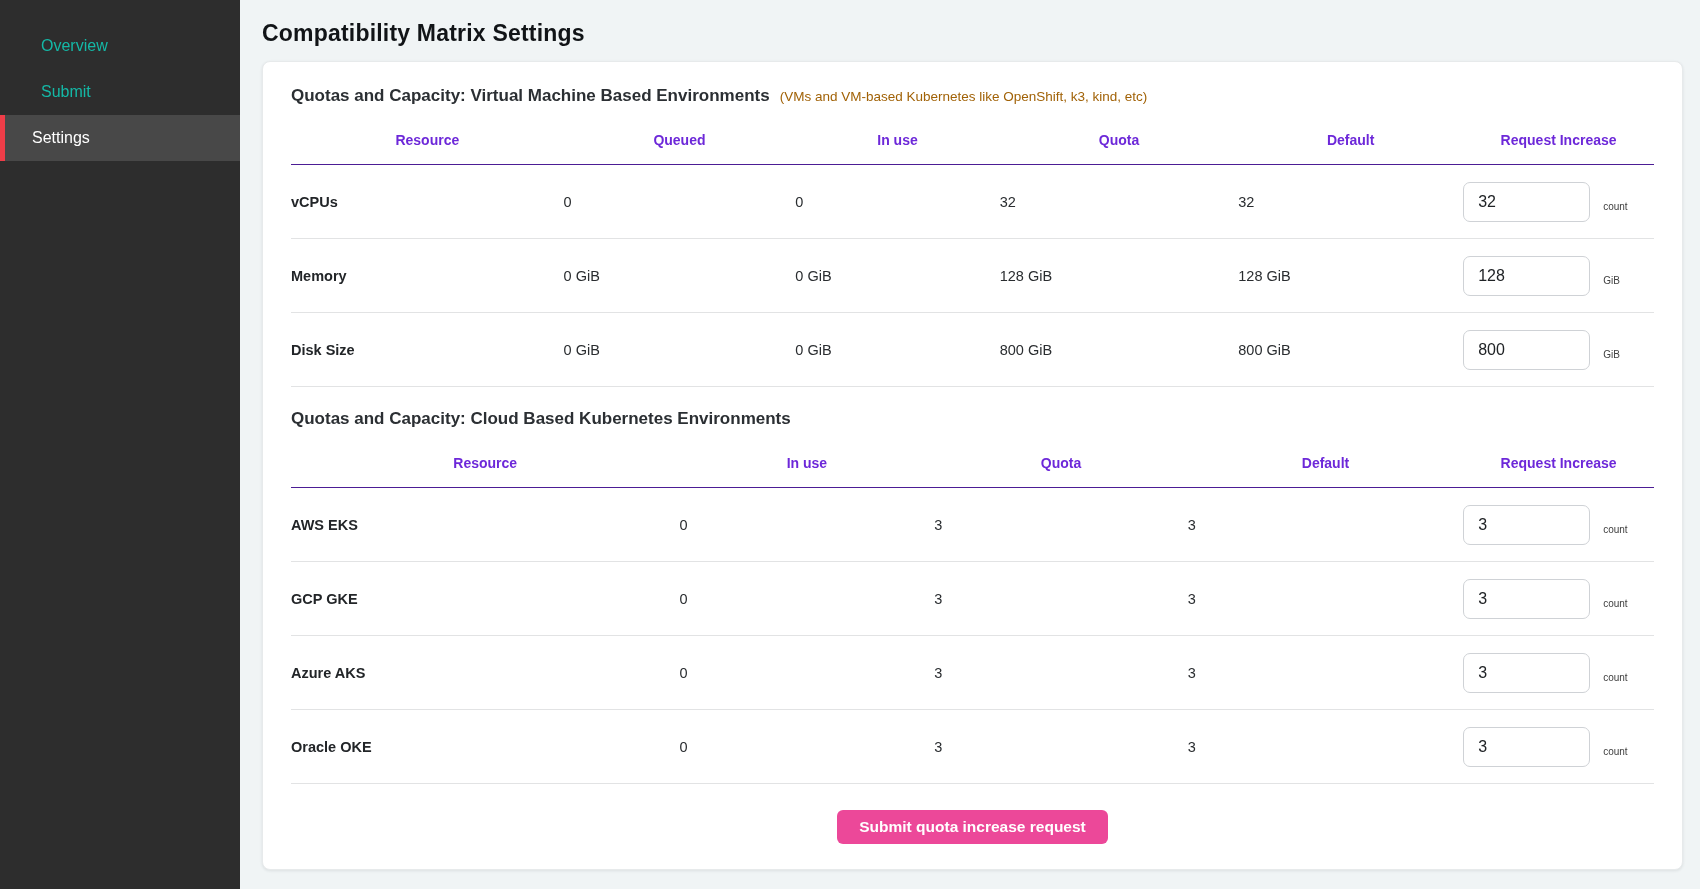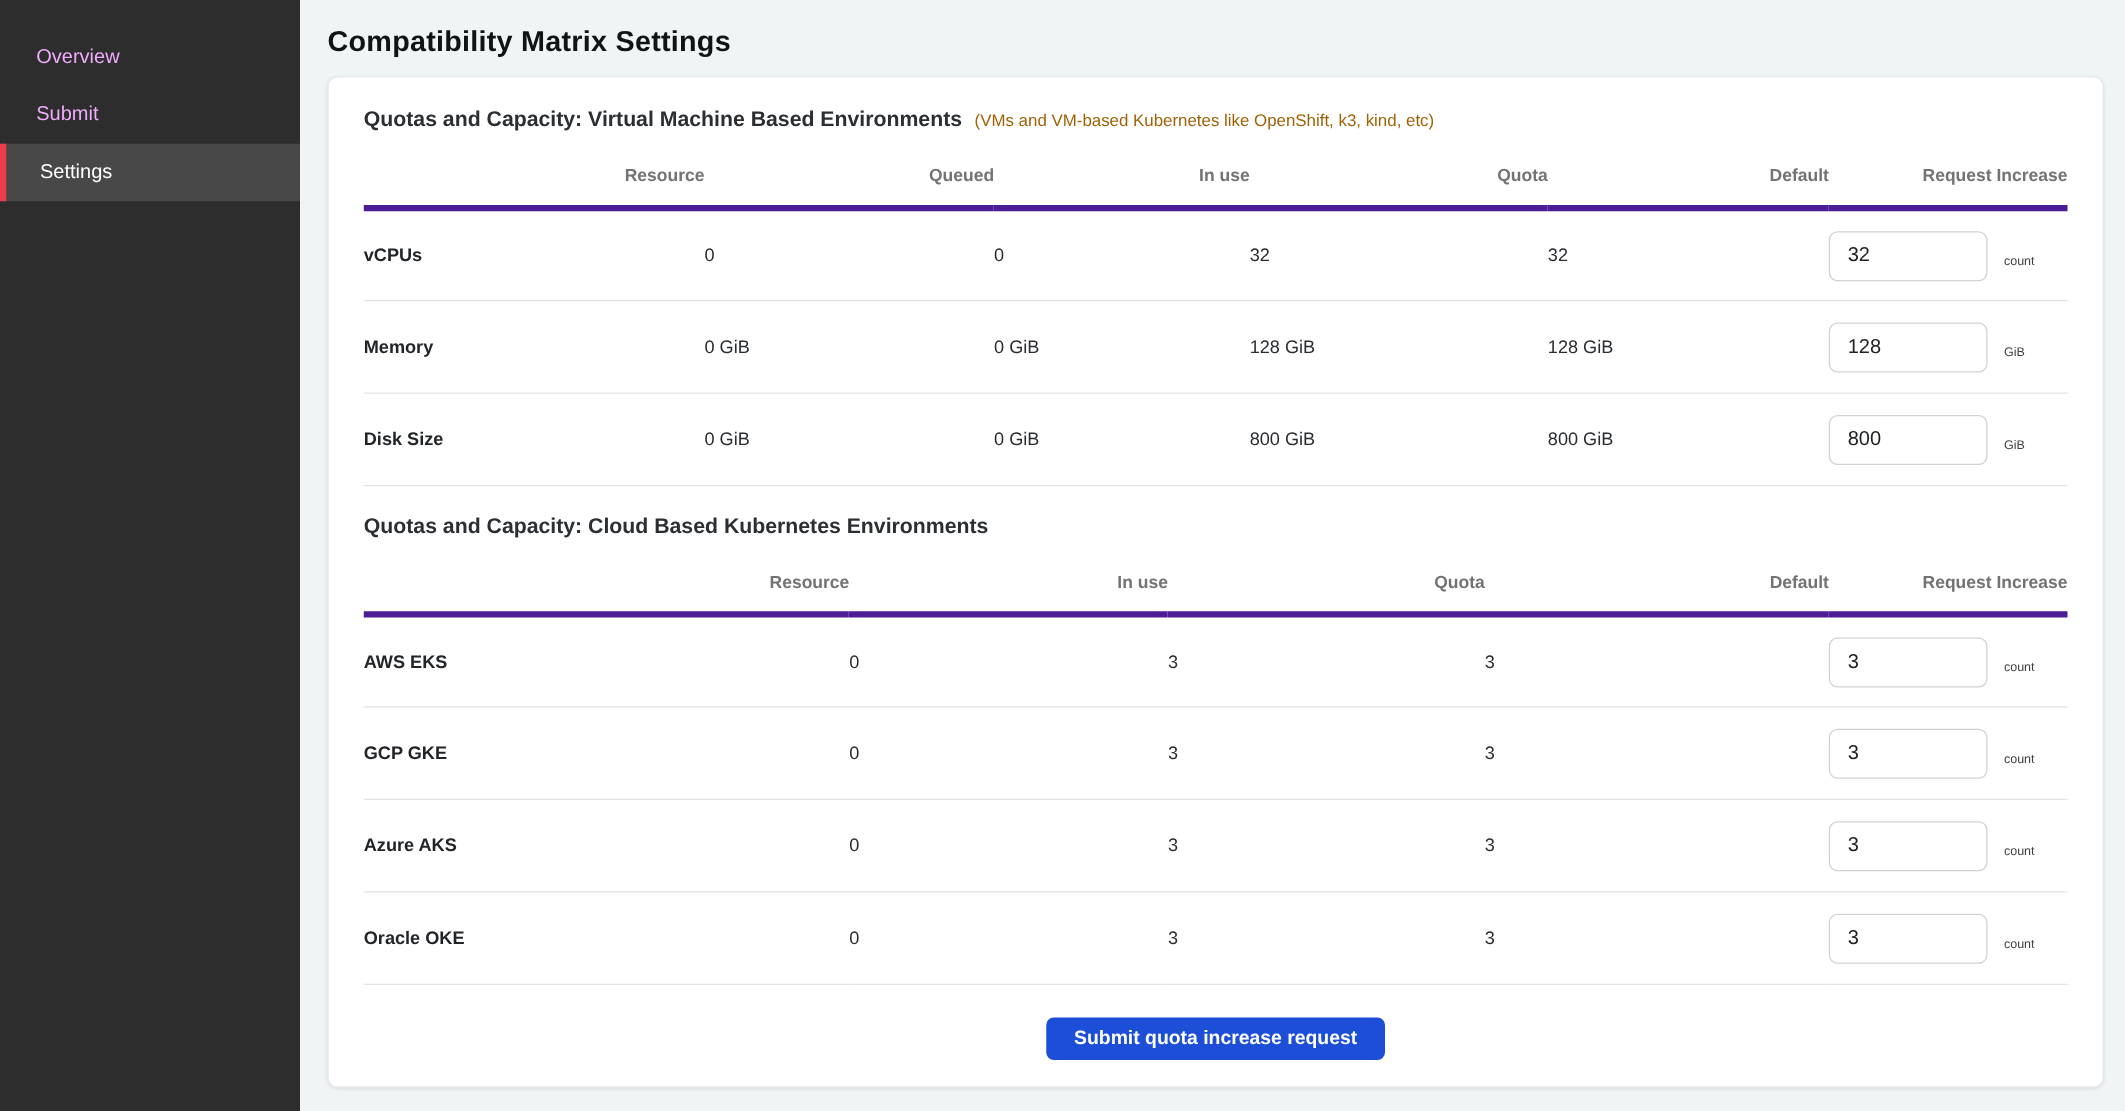--- a/index.html
+++ b/index.html
@@ -15,23 +15,23 @@
     width: 240px;
     min-width: 240px;
     height: 889px;
     background: #2d2d2d;
     padding-top: 23px;
   }
   .sidebar-item {
     height: 46px;
     display: flex;
     align-items: center;
-    padding-left: 24px;
+    padding-left: 36px;
     font-size: 16px;
-    color: #f0abfc;
+    color: #14b8a6;
     cursor: pointer;
     border-left: 5px solid transparent;
   }
   .sidebar-item.active {
     background: #484848;
     color: #ffffff;
     border-left-color: #ee3d48;
     padding-left: 27px;
   }
 
@@ -72,26 +72,26 @@
     font-size: 13.5px;
     color: #a16207;
   }
 
   table.quota-table {
     width: 100%;
     border-collapse: collapse;
     table-layout: fixed;
   }
   .quota-table th {
-    text-align: right;
+    text-align: center;
     font-size: 14px;
     font-weight: 700;
-    color: #737373;
+    color: #6d28d9;
     padding: 26px 0 16px 0;
-    border-bottom: 5px solid #4c1d95;
+    border-bottom: 1px solid #4c1d95;
   }
   .quota-table td {
     height: 74px;
     font-size: 14.5px;
     color: #2a2d30;
     border-bottom: 1px solid #e2e3e4;
     vertical-align: middle;
   }
   .quota-table td.resource { font-weight: 600; color: #222528; }
 
@@ -115,21 +115,21 @@
     margin-top: 19px;
     white-space: nowrap;
   }
 
   .submit-row {
     display: flex;
     justify-content: center;
     padding: 26px 0 20px 0;
   }
   .submit-btn {
-    background: #1d4ed8;
+    background: #ec4899;
     color: #ffffff;
     font-family: "Liberation Sans", "DejaVu Sans", sans-serif;
     font-size: 15.5px;
     font-weight: 700;
     border: none;
     border-radius: 6px;
     padding: 0 22px;
     height: 34px;
     cursor: pointer;
   }

